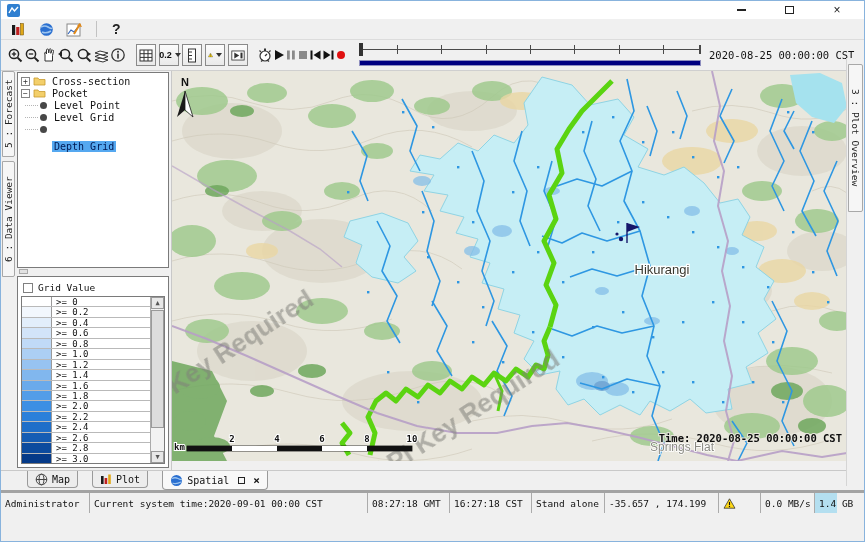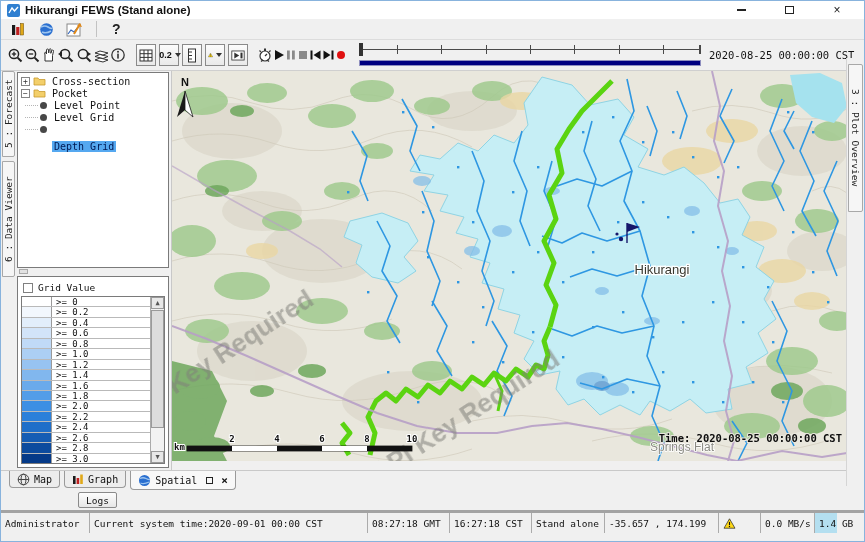--- a/index.html
+++ b/index.html
@@ -66,21 +66,21 @@
   .sbtn{height:12px;border:1px solid #9a9a9a;background:#e8e8e8;font-size:7px;line-height:10px;text-align:center;color:#555;}
   .sbtn.dn{position:absolute;bottom:0;left:0;right:0;}
   .sbtn.up{position:absolute;top:0;left:0;right:0;}
   .sthumb{position:absolute;top:13px;left:0;right:0;height:118px;background:#dcdcdc;border:1px solid #9a9a9a;}
   .map-wrap{flex:1;position:relative;background:#f0f0f0;border-left:1px solid #c8c8c8;}
   .map-wrap svg{display:block;}
   .right-strip{position:absolute;right:0;top:57px;bottom:55px;width:18px;background:#f0f0f0;border-left:1px solid #d5d5d5;z-index:5;}
   .vtab-r{position:absolute;right:1px;top:6px;width:15px;height:148px;background:#f6f6f6;border:1px solid #a8a8a8;border-radius:0 2px 2px 0;
         display:flex;align-items:center;justify-content:center;font-family:"DejaVu Sans Mono",monospace;font-size:9.5px;color:#222;}
   
-  .bottom-tabs{height:20px;background:#f0f0f0;border-top:1px solid #c9c9c9;display:flex;align-items:flex-start;padding-left:8px;gap:4px;}
+  .bottom-tabs{height:20px;background:#f0f0f0;border-top:1px solid #c9c9c9;display:flex;align-items:flex-start;padding-left:26px;gap:14px;}
   .btab{display:flex;align-items:center;gap:4px;height:17px;padding:0 7px;border:1px solid #9a9a9a;border-top:none;
         border-radius:0 0 4px 4px;background:#ededed;font-family:"DejaVu Sans Mono",monospace;font-size:10px;color:#111;}
   .btab.active{background:#f8f8f8;height:19px;z-index:2;}
   .btab .sq{width:7px;height:7px;border:1.2px solid #222;margin-left:5px;}
   .btab .xx{font-weight:700;font-size:11px;margin-left:4px;color:#111;}
   .logs-row{height:20px;display:flex;align-items:center;}
   .logs-btn{margin-left:77px;height:16px;padding:0 7px;border:1px solid #8a8a8a;border-radius:2px;background:linear-gradient(#fdfdfd,#e6e6e6);
         font-family:"DejaVu Sans Mono",monospace;font-size:9.5px;color:#111;display:flex;align-items:center;}
   .statusbar{height:23px;background:#f0f0f0;border-top:3px solid #a3a3a3;display:flex;font-family:"DejaVu Sans Mono",monospace;font-size:9.5px;color:#111;}
   .scell{border-left:1px solid #ababab;display:flex;align-items:center;padding-left:4px;white-space:nowrap;overflow:hidden;position:relative;}
@@ -91,21 +91,20 @@
 </head>
 <body>
 
 <div class="window">
 
   <div class="titlebar">
     <svg class="app-icon" viewBox="0 0 13 13">
       <rect x="0" y="0" width="13" height="13" rx="2" fill="#2f7fd0"></rect>
       <polyline points="2,9 5,4 7.5,7 11,3" fill="none" stroke="#fff" stroke-width="1.4"></polyline>
     </svg>
-    <span class="title-text">Hikurangi FEWS  (Stand alone)</span>
     <div class="win-controls">
       <span class="wc wc-min">
           <i></i>
         </span>
       <span class="wc wc-max">
           <i></i>
         </span>
       <span class="wc">×</span>
     </div>
   </div>
@@ -658,36 +657,33 @@
           <line x1="1.2" y1="6.5" x2="11.8" y2="6.5" stroke="#444"></line>
         </svg>
       <span>Map</span>
     </div>
     <div class="btab">
       <svg width="12" height="12" viewBox="0 0 12 12">
           <rect x="1" y="3" width="2.6" height="8" fill="#1a1a1a"></rect>
           <rect x="4.6" y="5" width="2.6" height="6" fill="#c02020"></rect>
           <rect x="8.2" y="1.5" width="2.6" height="9.5" fill="#e0a818"></rect>
         </svg>
-      <span>Graph</span>
+      <span>Plot</span>
     </div>
     <div class="btab active">
       <svg width="13" height="13" viewBox="0 0 13 13">
           <circle cx="6.5" cy="6.5" r="5.5" fill="#2a6fd0"></circle>
           <path d="M2,4.5 Q5,3 8,4.5 T12,5.5 M2.5,9 Q6,10.5 11,8" stroke="#9cc4ee" stroke-width="1.3" fill="none"></path>
         </svg>
       <span>Spatial</span>
       <span class="sq"></span>
       <span class="xx">×</span>
     </div>
   </div>
 
-  <div class="logs-row">
-    <span class="logs-btn">Logs</span>
-  </div>
 
   <div class="statusbar">
     <div class="scell" style="width:88px">Administrator</div>
     <div class="scell" style="width:278px">Current system time:2020-09-01 00:00 CST</div>
     <div class="scell" style="width:82px">08:27:18 GMT</div>
     <div class="scell" style="width:82px">16:27:18 CST</div>
     <div class="scell" style="width:73px">Stand alone</div>
     <div class="scell" style="width:114px">-35.657 , 174.199</div>
     <div class="scell" style="width:42px">
       <svg width="13" height="11" viewBox="0 0 16 14">

